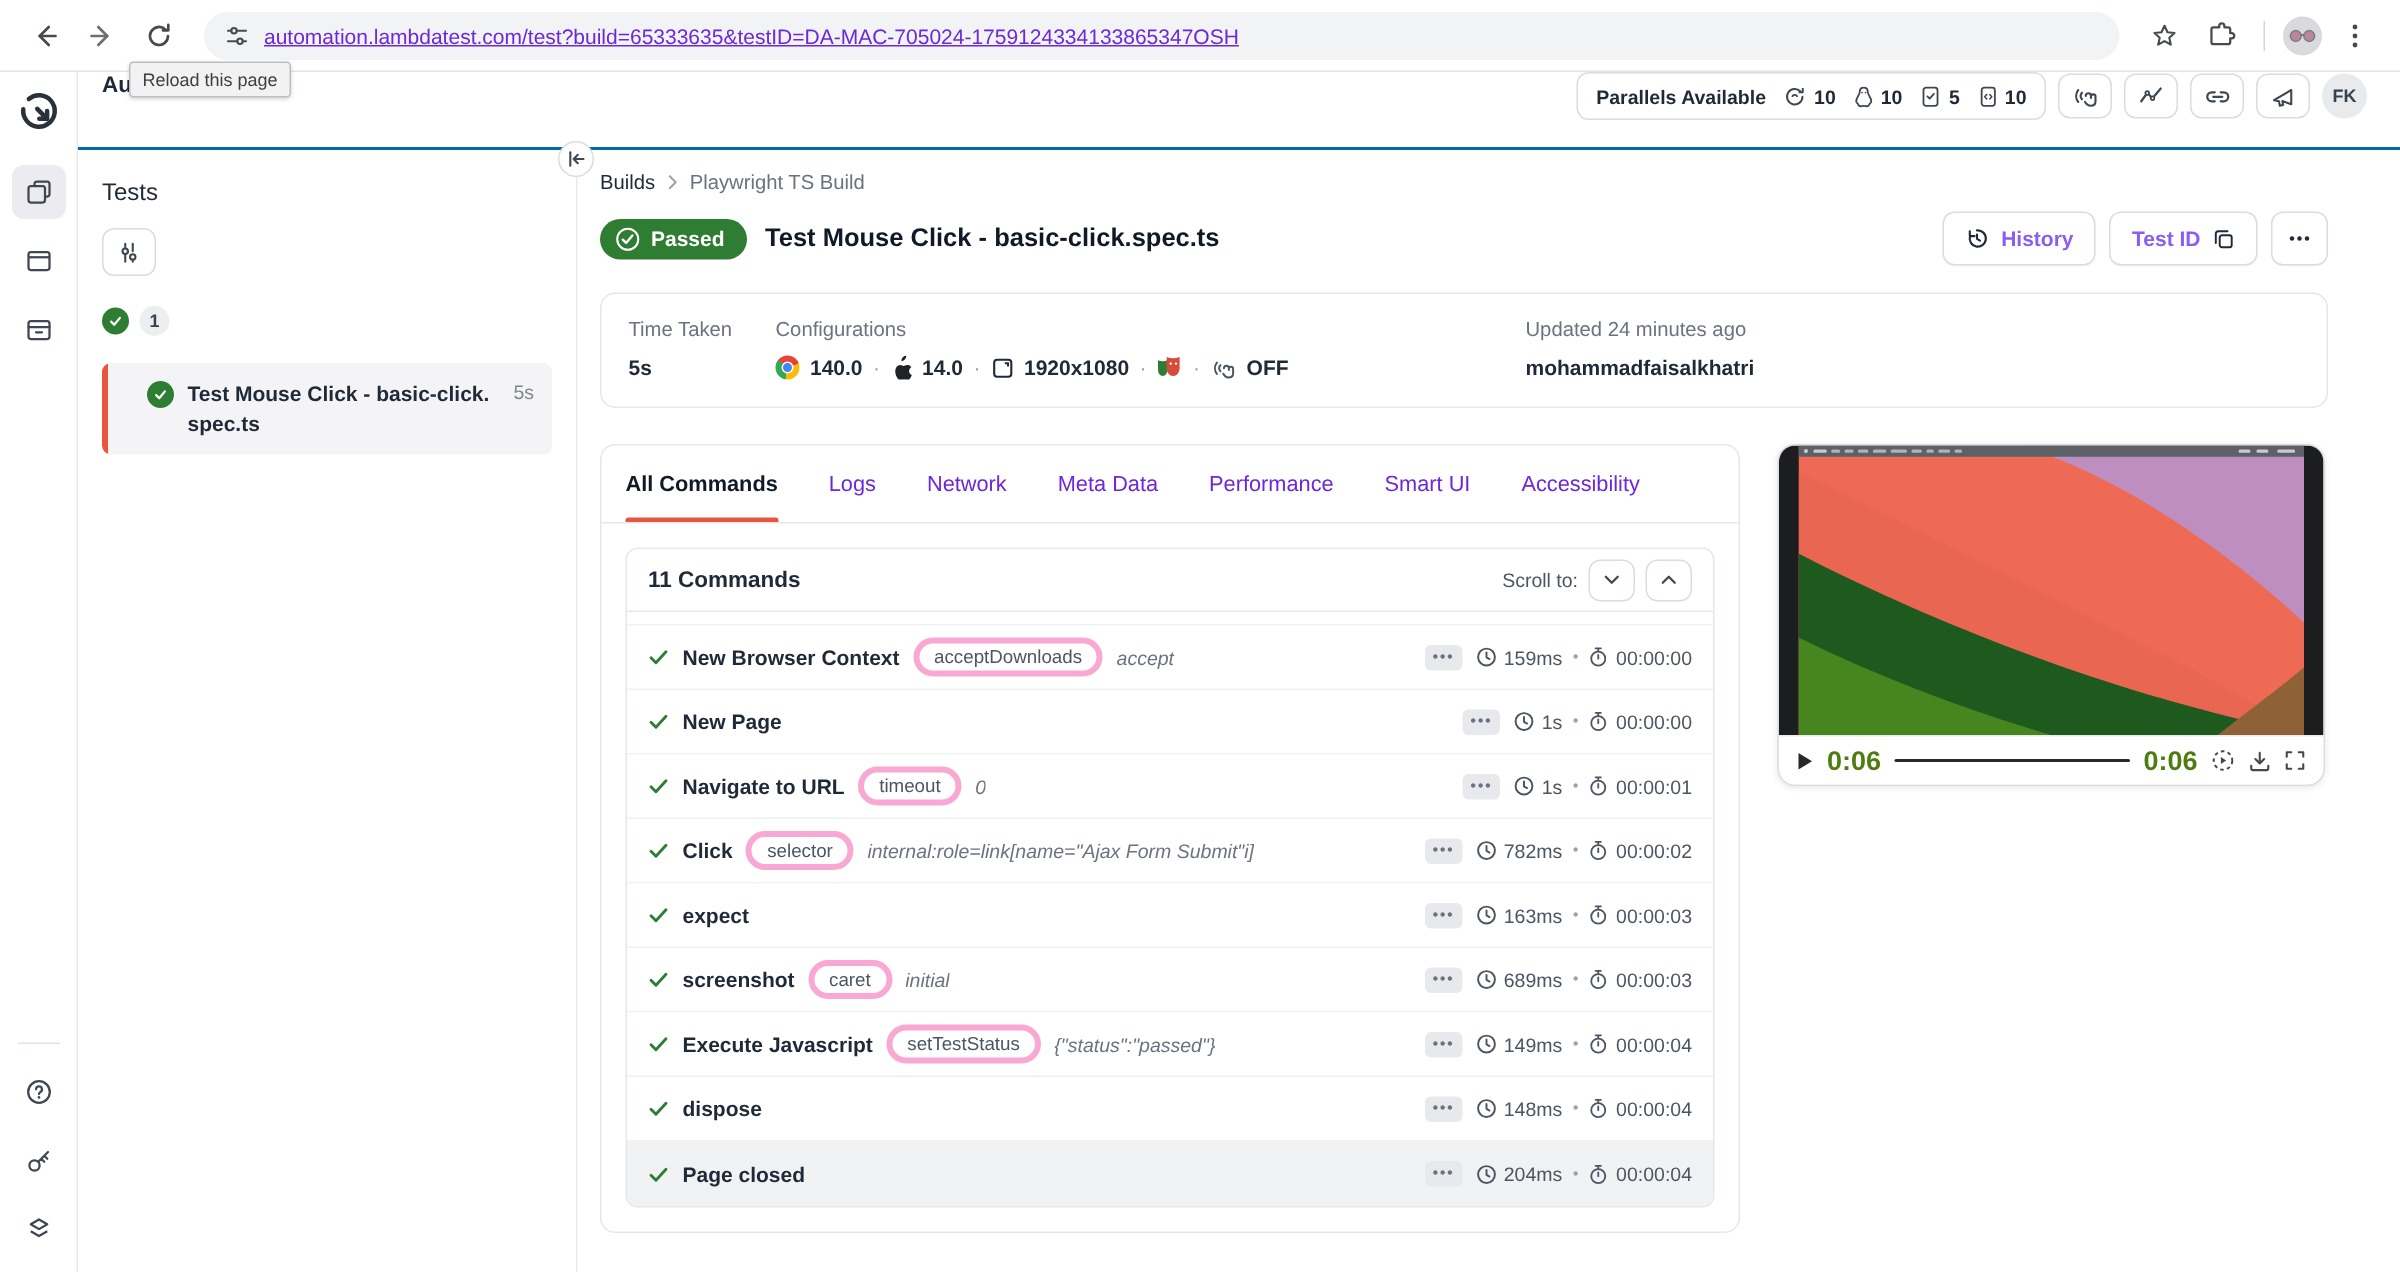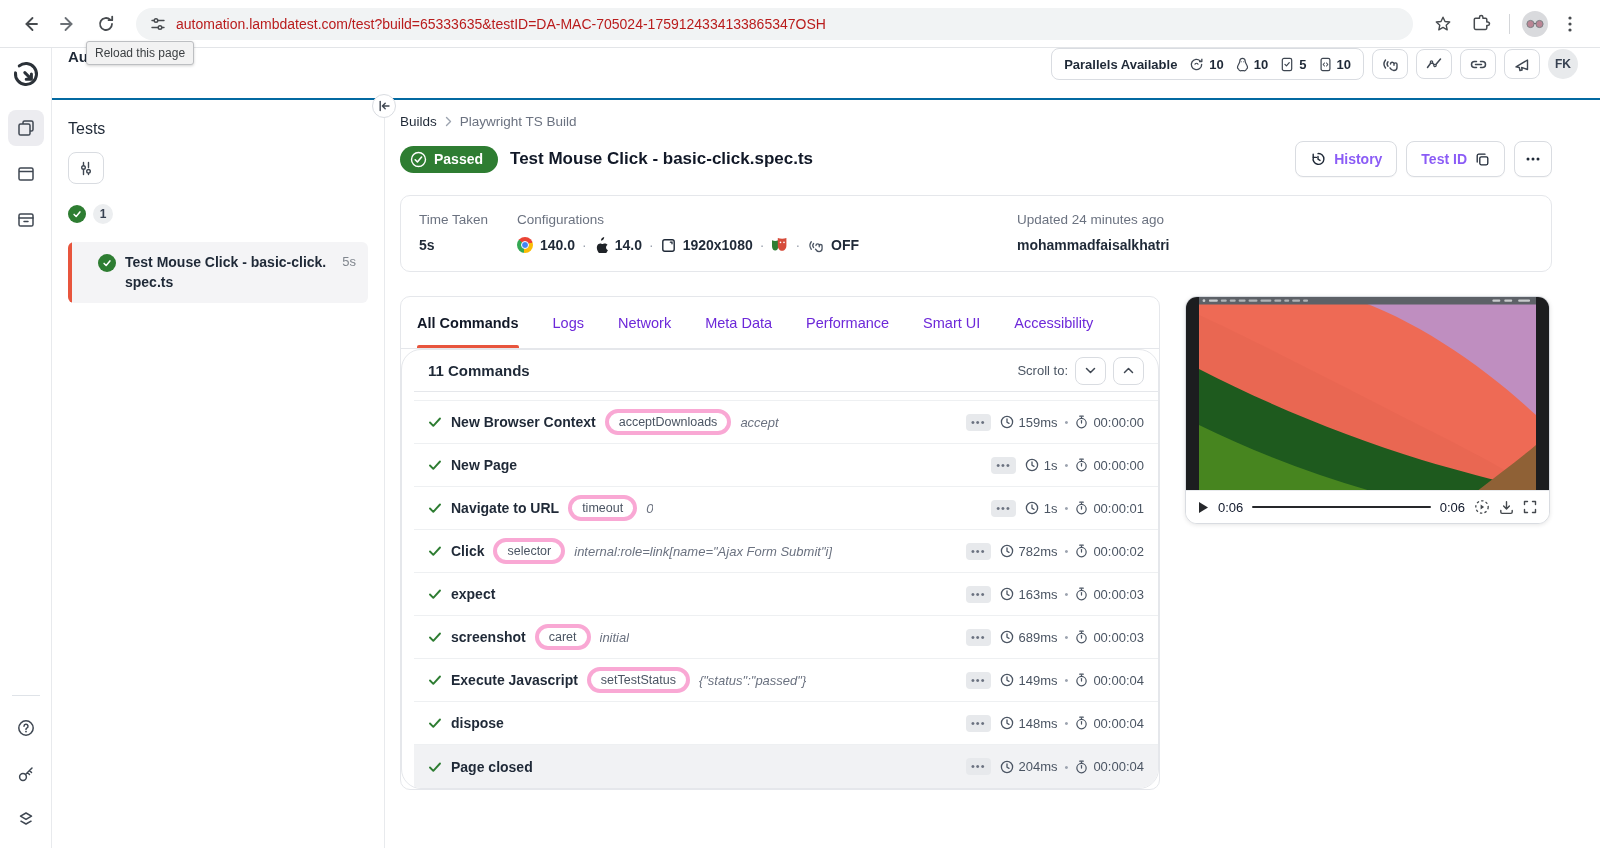--- a/index.html
+++ b/index.html
@@ -3,21 +3,21 @@
 <meta charset="utf-8">
 <style>
   * { margin:0; padding:0; box-sizing:border-box; }
   html,body { width:1600px; height:848px; background:#fff; font-family:"Liberation Sans", sans-serif; color:#1f2937; overflow:hidden; }
   .screen { position:relative; width:1600px; height:848px; }
 
   
   .chrome-bar { position:absolute; top:0; left:0; width:1600px; height:48px; background:#fff; border-bottom:1px solid #e3e5e8; display:flex; align-items:center; padding:0 14px; gap:6px; z-index:30; }
   .nav-btn { width:32px; height:32px; border-radius:50%; display:flex; align-items:center; justify-content:center; color:#474b4f; cursor:pointer; flex:0 0 auto; }
   .url-bar { flex:1; height:32px; margin:0 8px; background:#f1f3f4; border-radius:16px; display:flex; align-items:center; padding:0 14px; gap:10px; }
-  .url-text { font-size:14px; color:#b91c1c; white-space:nowrap; overflow:hidden; }
+  .url-text { font-size:14px; color:#6d28d9; white-space:nowrap; overflow:hidden;text-decoration:underline; }
   .chrome-divider { width:1px; height:20px; background:#d4d6d9; margin:0 6px; }
   .avatar-chrome { width:26px; height:26px; border-radius:50%; background:#d9dadd; display:flex; align-items:center; justify-content:center; font-size:13px; }
   .tooltip { position:absolute; top:41px; left:86px; background:#f2f2f2; border:1px solid #bdbfc2; border-radius:3px; padding:4px 8px; font-size:12px; color:#3c4043; box-shadow:0 1px 3px rgba(0,0,0,.18); z-index:40; }
 
   
   .app { position:absolute; top:48px; left:0; width:1600px; height:800px; display:flex; }
   .rail { width:52px; height:100%; border-right:1px solid #e8eaed; display:flex; flex-direction:column; align-items:center; padding-top:12px; flex:0 0 auto; background:#fff; }
   .rail-logo { margin-bottom:22px; }
   .rail-item { width:36px; height:36px; border-radius:8px; display:flex; align-items:center; justify-content:center; margin-bottom:10px; color:#3f4752; cursor:pointer; }
   .rail-item.active { background:#ececf0; }
@@ -77,21 +77,21 @@
   .chrome-icon { width:16px; height:16px; border-radius:50%; background:conic-gradient(from -50deg,#ea4335 0 120deg,#fbbc05 0 240deg,#34a853 0 360deg); position:relative; flex:0 0 auto; }
   .chrome-icon::after { content:""; position:absolute; inset:4px; border-radius:50%; background:#4285f4; border:1.5px solid #fff; }
 
   .lower-row { display:flex; gap:25px; align-items:flex-start; }
   .content-card { width:760px; border:1px solid #e5e7eb; border-radius:10px; background:#fff; flex:0 0 auto; }
   .tabs { display:flex; gap:34px; padding:0 16px; height:52px; align-items:stretch; border-bottom:1px solid #e5e7eb; }
   .tab { display:flex; align-items:center; font-size:14.5px; color:#6d28d9; position:relative; cursor:pointer; white-space:nowrap; }
   .tab.active { font-weight:700; color:#111827; }
   .tab.active::after { content:""; position:absolute; left:0; right:0; bottom:0; height:3px; background:#e8553d; border-radius:2px 2px 0 0; }
 
-  .commands-box { border:1px solid #e5e7eb; border-radius:20px; overflow:hidden;padding-left:12px; }
+  .commands-box { margin:16px; border:1px solid #e5e7eb; border-radius:8px; overflow:hidden; }
   .commands-head { height:42px; display:flex; align-items:center; padding:0 14px; border-bottom:1px solid #e5e7eb; }
   .commands-title { font-size:15px; font-weight:700; }
   .scroll-ctrls { margin-left:auto; display:flex; align-items:center; gap:7px; }
   .scroll-lbl { font-size:13px; color:#4b5563; }
   .scroll-btn { width:31px; height:28px; border:1px solid #d9dce1; border-radius:8px; background:#fff; display:flex; align-items:center; justify-content:center; color:#3f4752; cursor:pointer; }
   .cmd-partial { height:9px; border-bottom:1px solid #eef0f2; }
   .cmd-row { height:43px; display:flex; align-items:center; padding:0 14px; gap:9px; border-bottom:1px solid #eef0f2; background:#fff; cursor:pointer; }
   .cmd-row:last-child { border-bottom:none; }
   .cmd-row.highlight { background:#f1f2f4; }
   .cmd-name { font-size:14px; font-weight:600; color:#1f2937; white-space:nowrap; }
@@ -100,21 +100,21 @@
   .cmd-spacer { flex:1; }
   .more-chip { background:#e7e9ec; color:#6b7280; border-radius:4px; font-size:11px; line-height:1; padding:3px 5px; letter-spacing:1px; cursor:pointer; flex:0 0 auto; }
   .cmd-meta { display:flex; align-items:center; gap:5px; font-size:13px; color:#4b5563; flex:0 0 auto; }
   .meta-dot { color:#9ca3af; font-size:11px; margin:0 2px; }
 
   
   .video-card { width:365px; border:1px solid #d9dce1; border-radius:12px; box-shadow:0 1px 4px rgba(0,0,0,.10); overflow:hidden; flex:0 0 auto; background:#fff; }
   .video-screen { height:193px; background:#1c1d1f; padding:0 13px; position:relative; }
   .video-screen svg { display:block; width:100%; height:100%; }
   .video-controls { height:33px; background:#fff; border-top:1px solid #e8eaed; display:flex; align-items:center; padding:0 12px; gap:9px; }
-  .vtime { font-size:13px; color:#0f172a; font-weight:400; }
+  .vtime { font-size:18px; color:#4d7c0f; font-weight:700; }
   .vtrack { flex:1; height:2.5px; background:#26282b; border-radius:2px; cursor:pointer; }
   .vctl { color:#44484d; display:flex; align-items:center; cursor:pointer; }
 
   svg.ic { display:block; }
 </style>
 </head>
 <body>
 
 <div class="screen">
 

